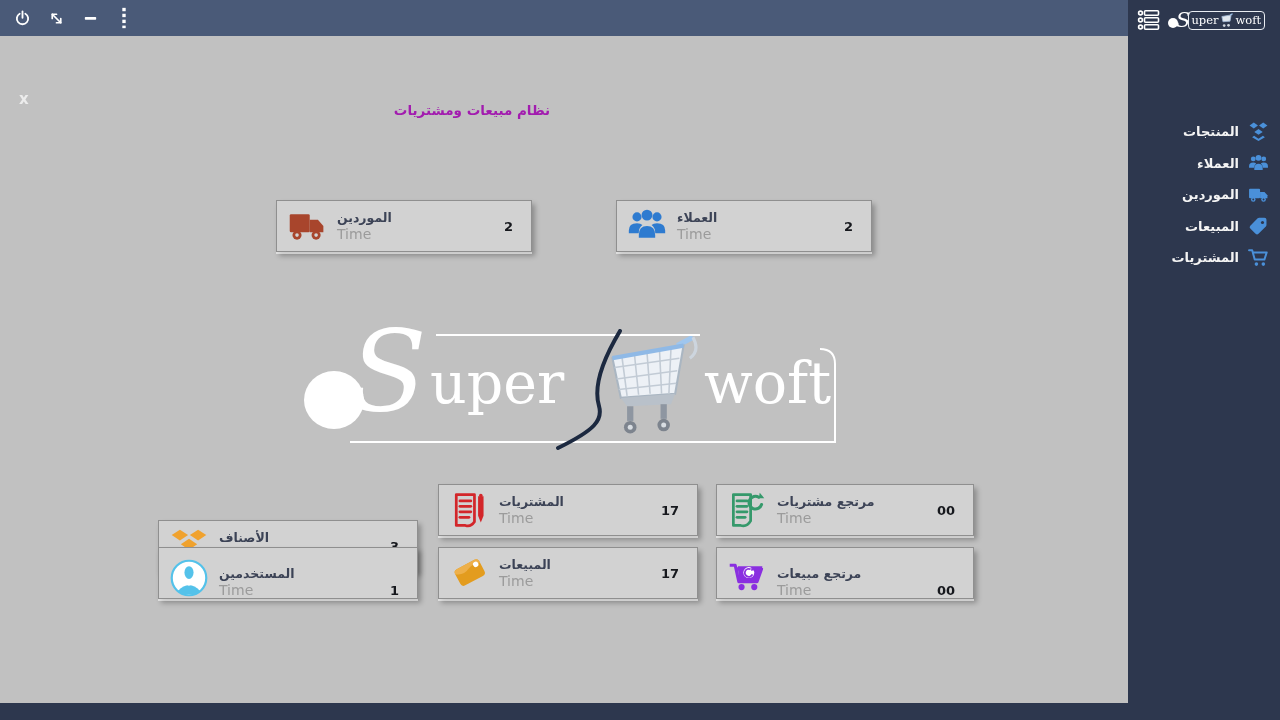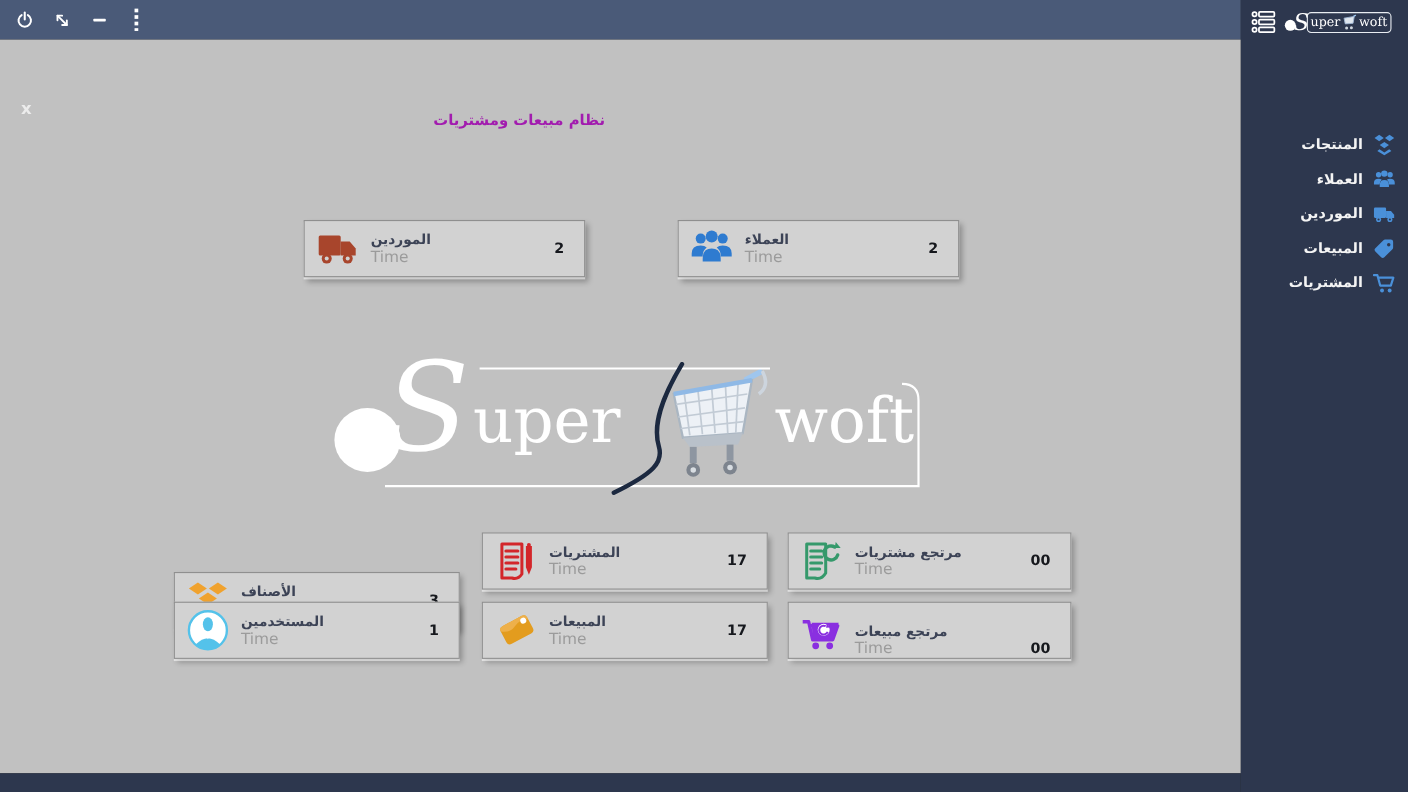--- a/index.html
+++ b/index.html
@@ -209,21 +209,21 @@
           <path d="M36 3 l-1 6 6 0 z" fill="#35996b" stroke="none"></path>
         </svg>
       </span>
       <span class="ct">
         <span class="title">مرتجع مشتريات</span>
         <span class="sub">Time</span>
       </span>
       <span class="count">00</span>
     </div>
 
-    <div class="card" style="left:158px;top:511px;width:260px;">
+    <div class="card" style="left:158px;top:511px;width:260px;align-items:flex-end;">
       <span class="ci">
         <svg width="42" height="42" viewBox="0 0 44 44">
             <circle cx="22" cy="22" r="19" fill="#fff" stroke="#54c2ea" stroke-width="2.4"></circle>
             <ellipse cx="22" cy="16" rx="5" ry="7" fill="#54c2ea"></ellipse>
             <path d="M10 36 q12 -12 24 0 l-3 4 H13 z" fill="#54c2ea"></path>
             <path d="M19 26 l3 5 3-5" fill="#fff"></path>
           </svg>
       </span>
       <span class="ct">
         <span class="title">المستخدمين</span>

